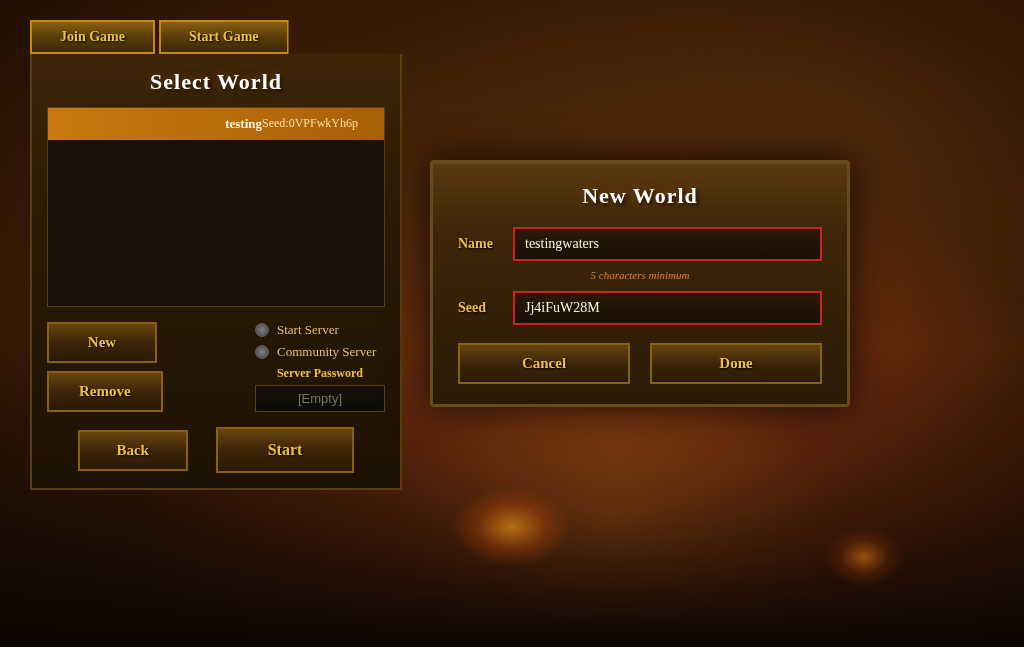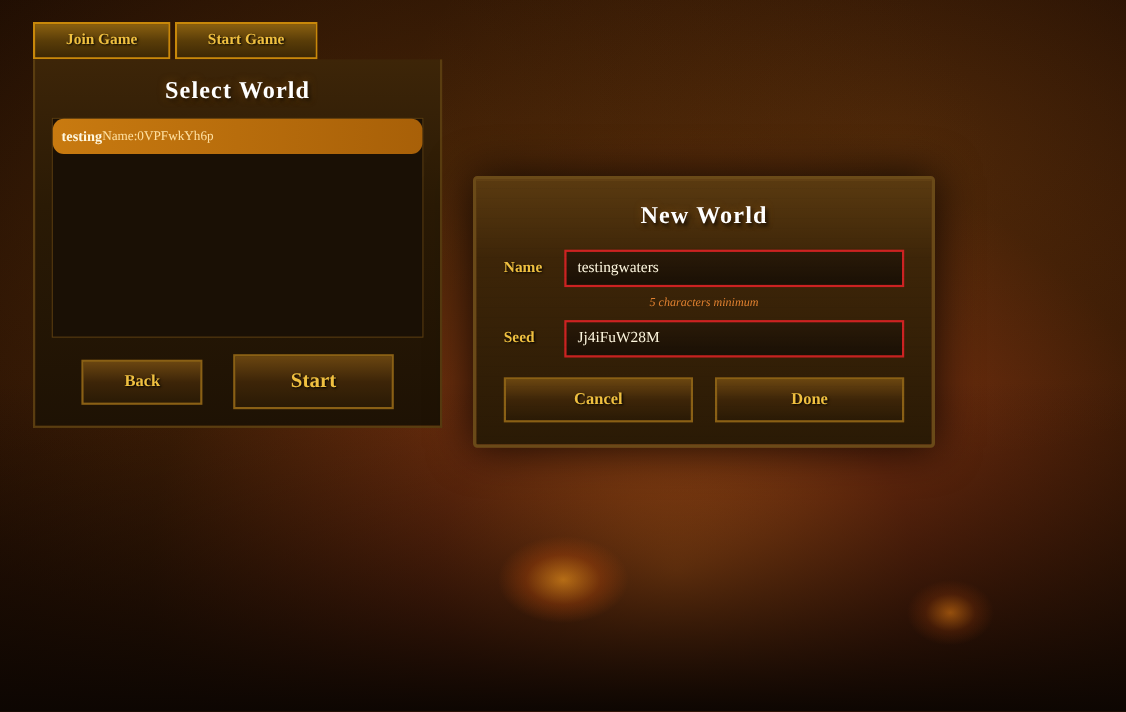--- a/index.html
+++ b/index.html
@@ -117,27 +117,26 @@
     
     .world-list {
       background: #1a1005;
       border: 1px solid #5a3d10;
       min-height: 200px;
       margin-bottom: 15px;
     }
 
     .world-item {
       display: flex;
-      justify-content: flex-start;
-      padding: 8px 8px;
+      justify-content: flex-end;
+      padding: 8px 26px;
       background: linear-gradient(to right, #c87a10, #a86008);
       color: #fff8e0;
       font-size: 13px;
       cursor: pointer;
-      border-radius: 10px;
     }
 
     .world-item-name {
       color: #fff8e0;
       font-weight: bold;
     }
 
     .world-item-seed {
       color: #ffe0a0;
       font-size: 12px;
@@ -212,21 +211,21 @@
       align-items: center;
       margin-top: 15px;
     }
 
     .start-btn {
       padding: 12px 50px;
       background: linear-gradient(to bottom, #6a4510 0%, #3d2508 50%, #2a1a05 100%);
       border: 2px solid #8a6015;
       color: #f0c040;
       font-family: 'Georgia', serif;
-      font-size: 19px;
+      font-size: 16px;
       font-weight: bold;
       cursor: pointer;
       text-shadow: 1px 1px 2px #000;
       margin-left: 28px;
     }
 
     
     .new-world-dialog {
       position: absolute;
       top: 160px;
@@ -348,24 +347,47 @@
     <button class="tab-btn">Join Game</button>
     <button class="tab-btn">Start Game</button>
   </div>
 
   <div class="select-world-panel">
     <div class="panel-title">Select World</div>
 
     <div class="world-list">
       <div class="world-item">
         <span class="world-item-name">testing</span>
-        <span class="world-item-seed">Name:0VPFwkYh6p</span>
+        <span class="world-item-seed">Seed:0VPFwkYh6p</span>
       </div>
     </div>
 
+    <div style="display: flex; justify-content: space-between; align-items: flex-start;">
+      <div>
+        <div class="buttons-row">
+          <button class="game-btn">New</button>
+        </div>
+        <div>
+          <button class="game-btn">Remove</button>
+        </div>
+      </div>
+
+      <div class="server-options">
+        <div class="radio-option">
+          <div class="radio-circle"></div>
+          <span>Start Server</span>
+        </div>
+        <div class="radio-option">
+          <div class="radio-circle"></div>
+          <span>Community Server</span>
+        </div>
+        <div class="server-password-label">Server Password</div>
+        <input class="server-password-input" type="text" placeholder="[Empty]" style="">
+      </div>
+    </div>
 
     <div class="bottom-row">
       <button class="game-btn">Back</button>
       <button class="start-btn">Start</button>
     </div>
   </div>
 </div>
 
 <div class="new-world-dialog">
   <div class="dialog-title">New World</div>

